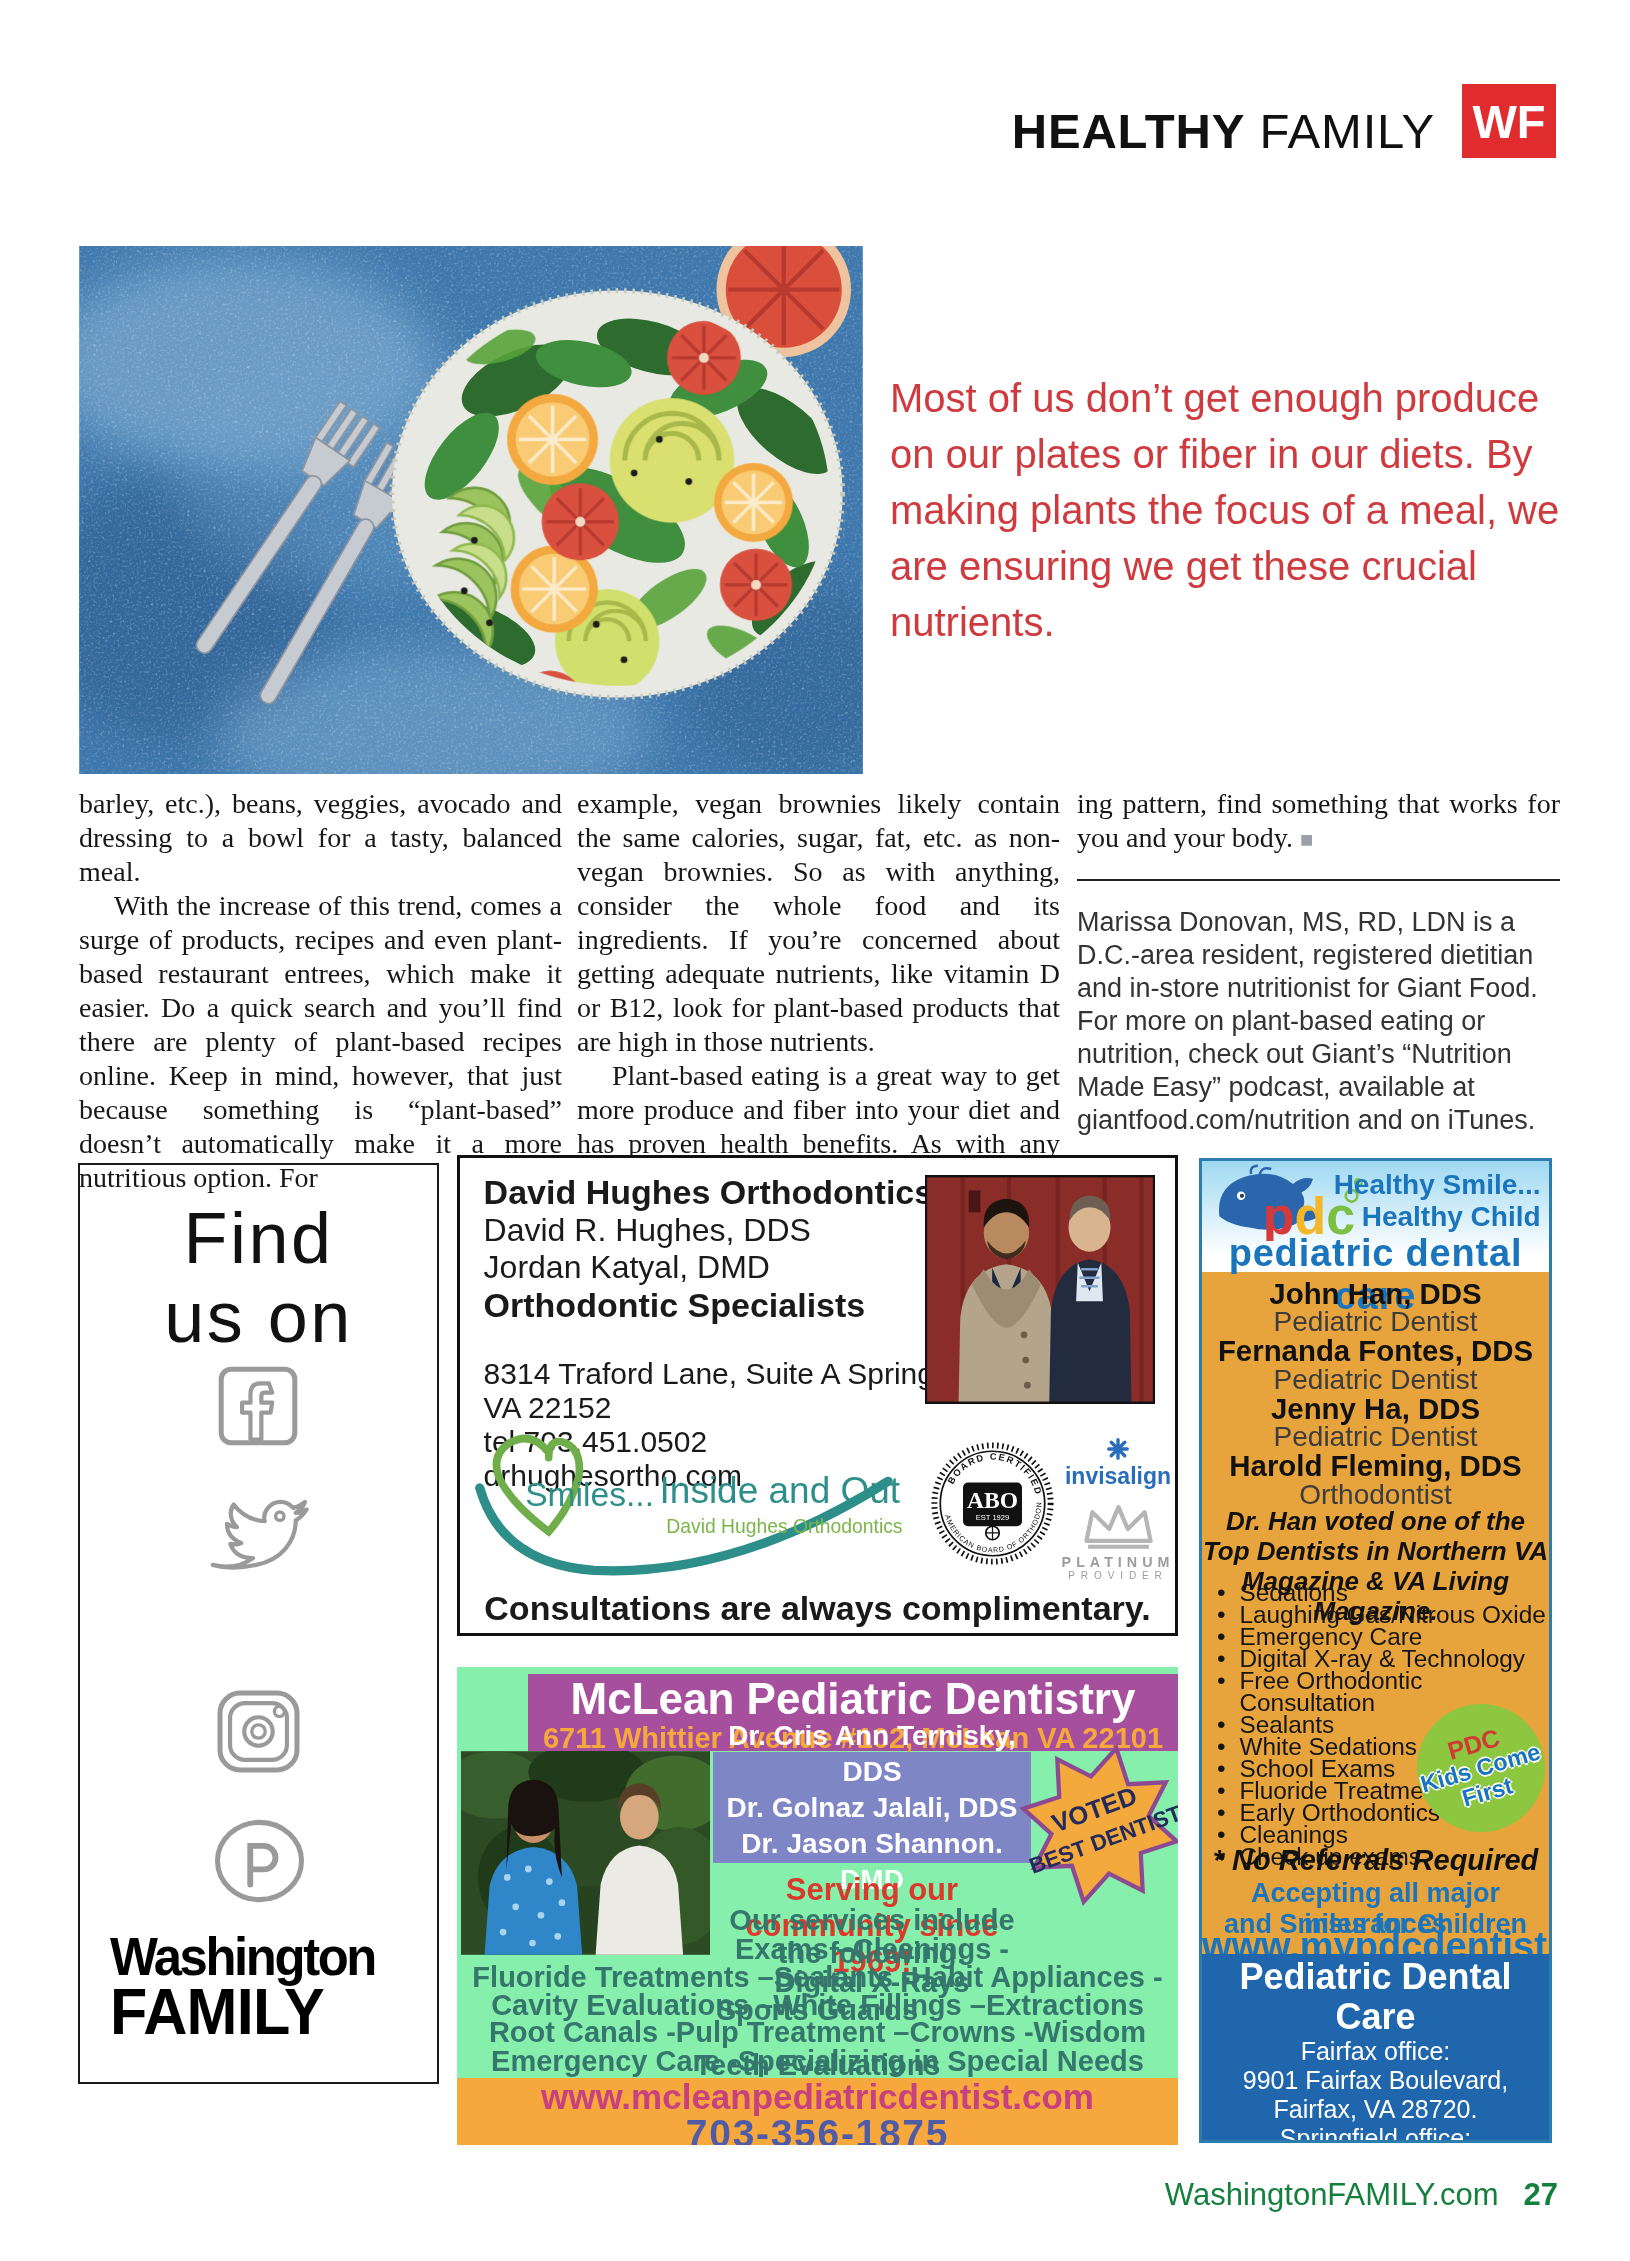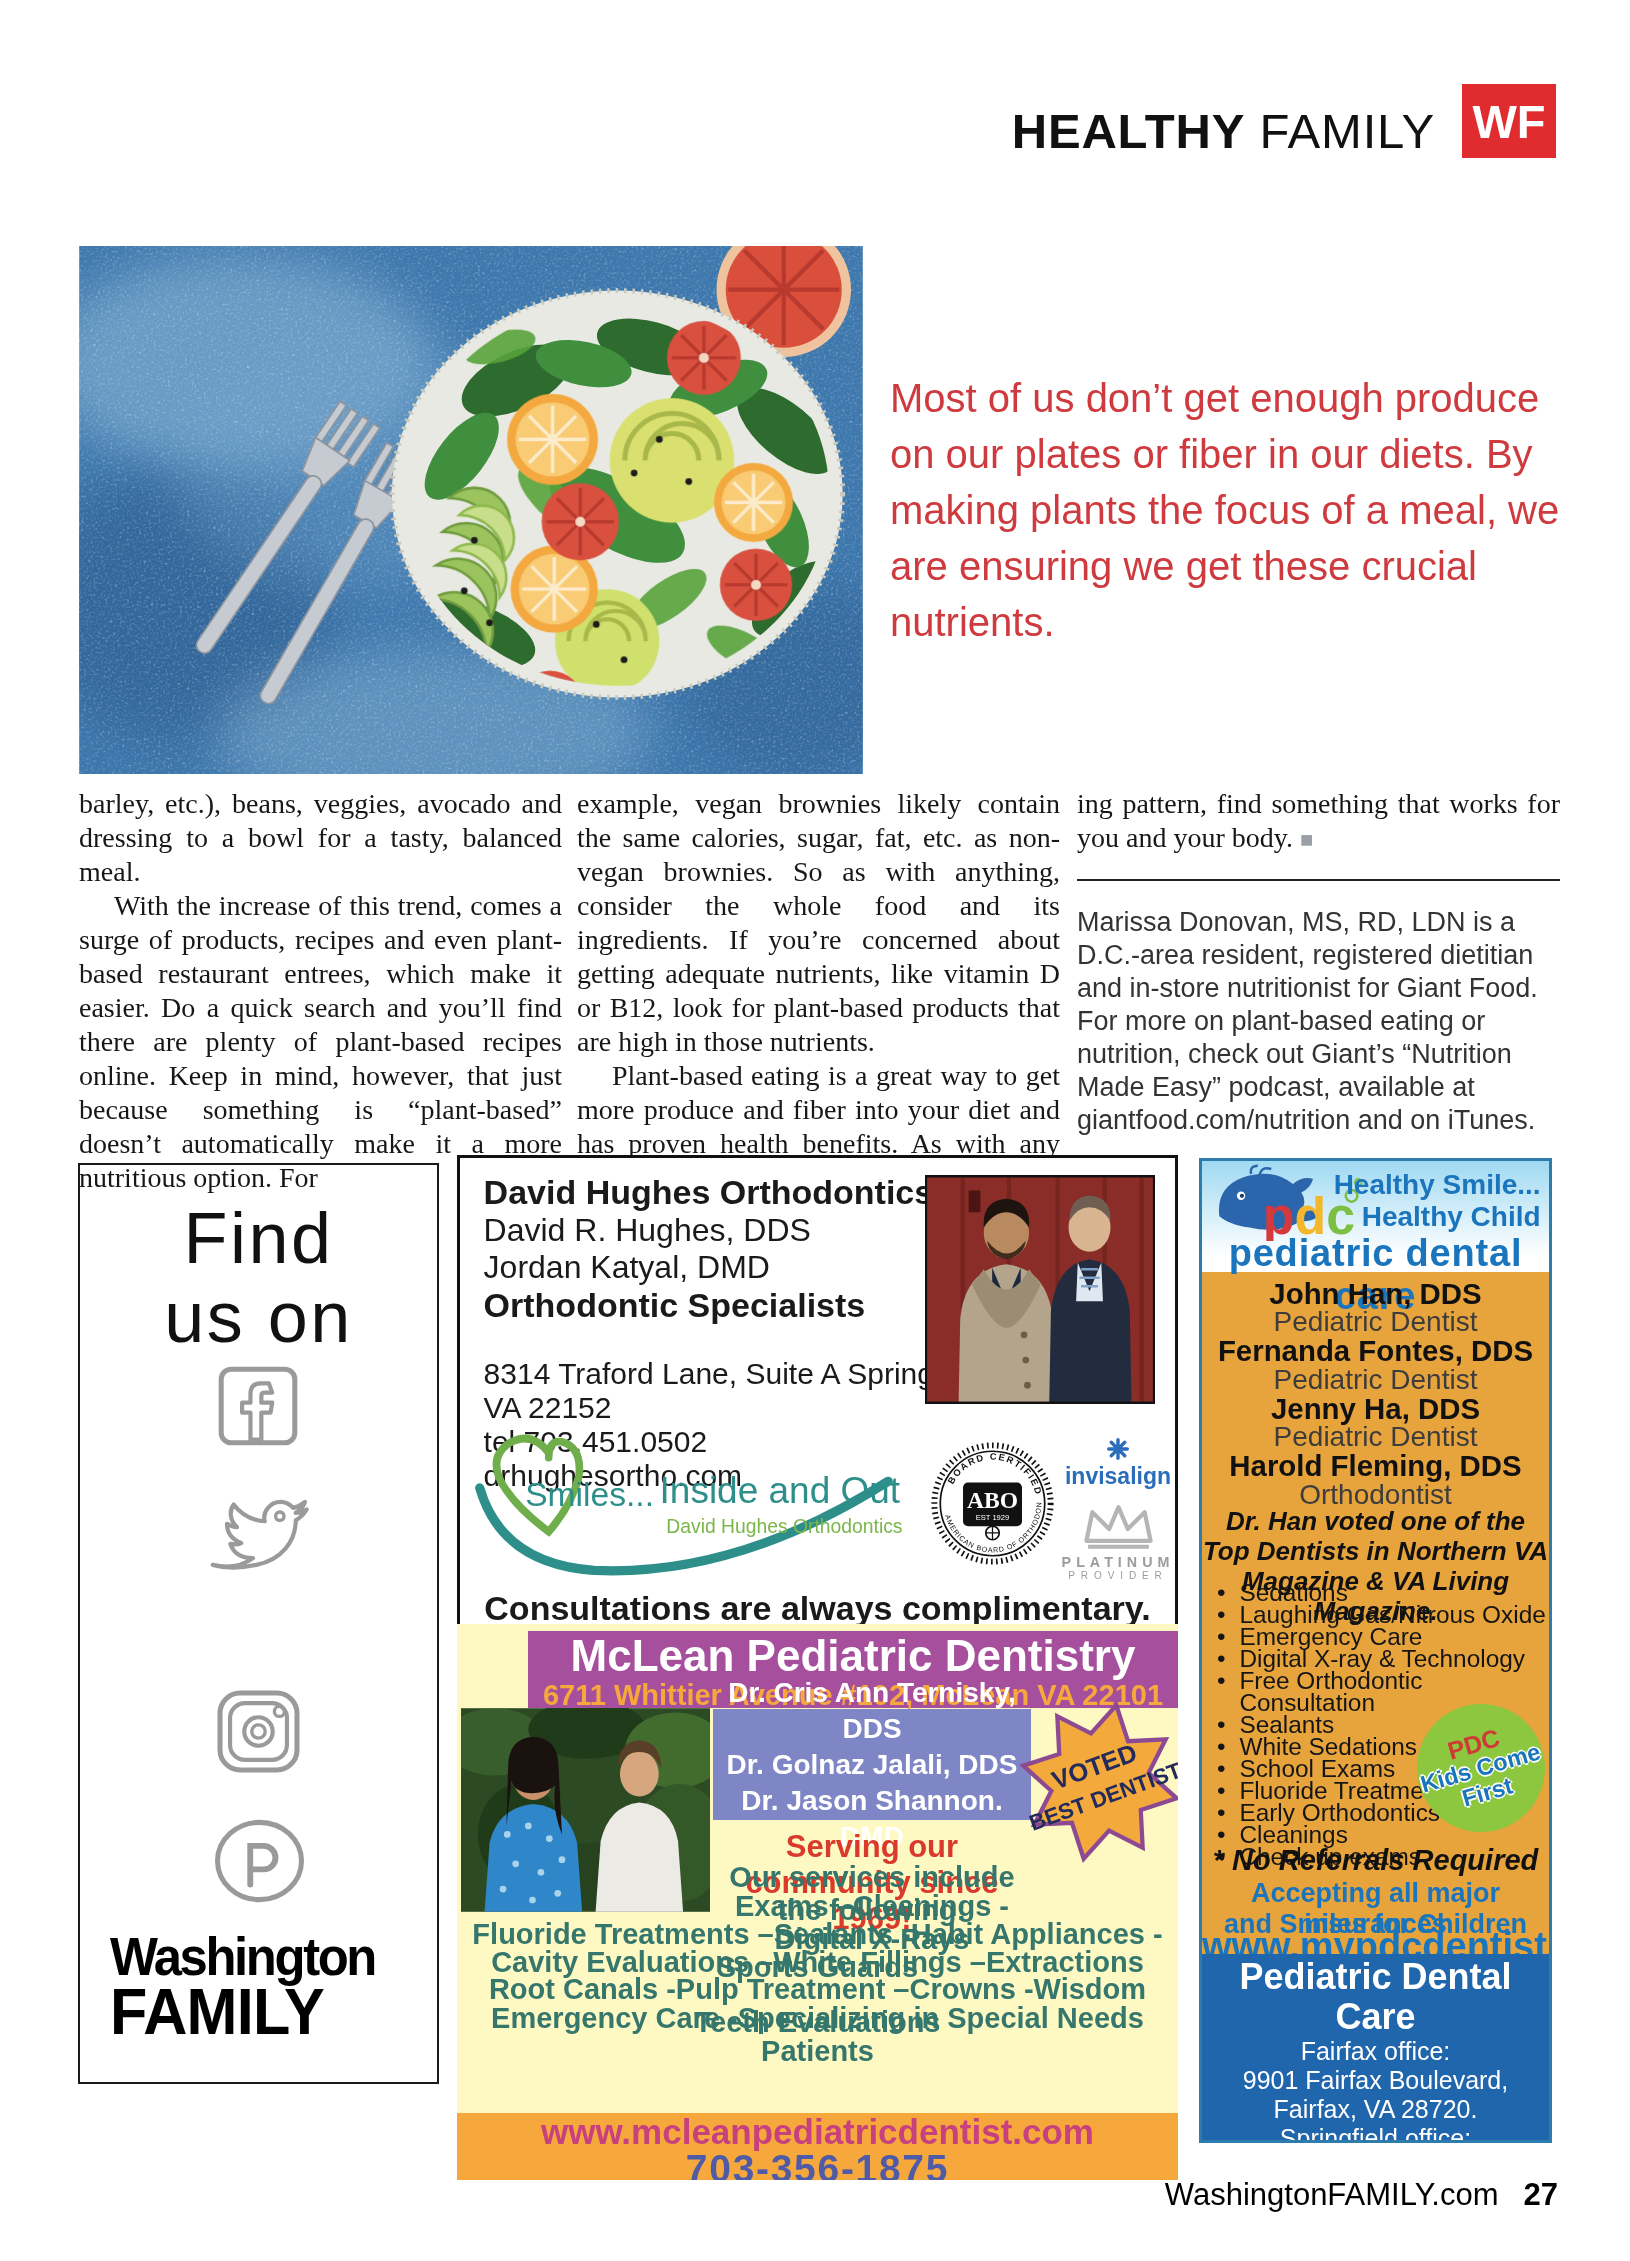--- a/index.html
+++ b/index.html
@@ -36,21 +36,21 @@
 
   
   .dhad{left:457px;top:1155px;width:721px;height:481px;border:3.4px solid #111;background:#fff;box-sizing:border-box;}
   .dh-title{font-weight:bold;font-size:34px;}
   .dh-line{font-size:32px;}
   .dh-addr{font-size:30px;}
   .dh-tag{font-weight:bold;font-size:34px;text-align:center;width:100%;}
   .plat{color:#9c9c9c;text-align:center;}
 
   
-  .mcad{left:457px;top:1624px;width:721px;height:556px;background:#fef9c3;overflow:hidden;}
+  .mcad{left:457px;top:1667px;width:721px;height:478px;background:#86efac;overflow:hidden;}
   .mc-band{position:absolute;left:71px;top:6.7px;right:0;height:77px;background:#a6509d;text-align:center;}
   .mc-title{color:#fff;font-weight:bold;font-size:44px;line-height:47px;}
   .mc-addr{color:#f6a83c;font-weight:bold;font-size:29px;}
   .mc-docbox{position:absolute;left:256px;top:85px;width:318px;height:111px;background:#7f86c6;
              display:flex;flex-direction:column;justify-content:center;text-align:center;}
   .mc-doc{color:#fff;font-weight:bold;font-size:28px;line-height:36px;}
   .mc-serving{color:#d93a2c;font-weight:bold;font-size:31px;}
   .mc-teal{color:#35766d;font-weight:bold;font-size:29px;}
   .mc-orange{position:absolute;left:0;right:0;bottom:0;height:67px;background:#f6a83c;text-align:center;}
   .mc-web{color:#c8417f;font-weight:bold;font-size:35px;line-height:37px;}
@@ -73,21 +73,21 @@
   .pdc-web{color:#1b75bc;font-weight:bold;font-size:38px;text-align:center;}
   .pdc-band{position:absolute;left:0;right:0;bottom:0;height:186px;background:#2066ad;text-align:center;}
   .pdc-bt{color:#fff;font-weight:bold;font-size:36px;line-height:40px;}
   .pdc-off{color:#fff;font-size:25px;line-height:29px;}
   .kidsbadge{position:absolute;left:215px;top:543px;width:128px;height:128px;border-radius:50%;
              background:#8dc63f;display:flex;align-items:center;justify-content:center;}
   .kb-in{transform:rotate(-16deg);text-align:center;font-weight:bold;line-height:25px;}
   .kb-pdc{color:#cf3a35;font-size:25px;}
   .kb-blue{color:#1b75bc;font-size:23.6px;text-shadow:-1.7px 0 #fff,1.7px 0 #fff,0 -1.7px #fff,0 1.7px #fff;}
 
-  .footer{font-size:31px;color:#000000;}
+  .footer{font-size:31px;color:#15803d;}
   .footer .pg{font-weight:bold;margin-left:25px;}
 </style>
 </head>
 <body>
 
 <div class="page">
 
   <div class="abs hdr-title" style="top:103px;right:195px;">
     <span class="b">HEALTHY</span>
     <span class="l">FAMILY</span>

